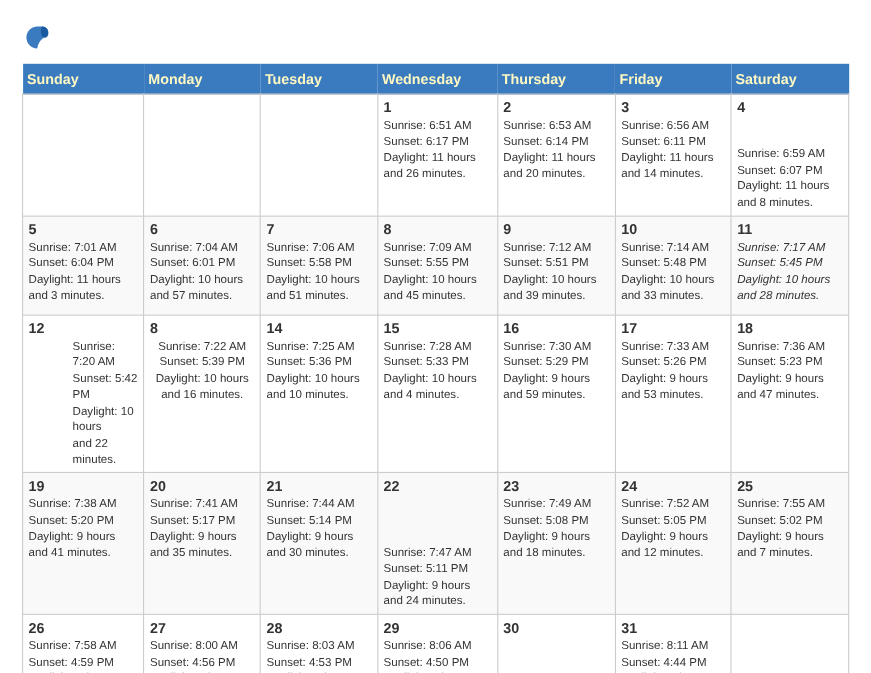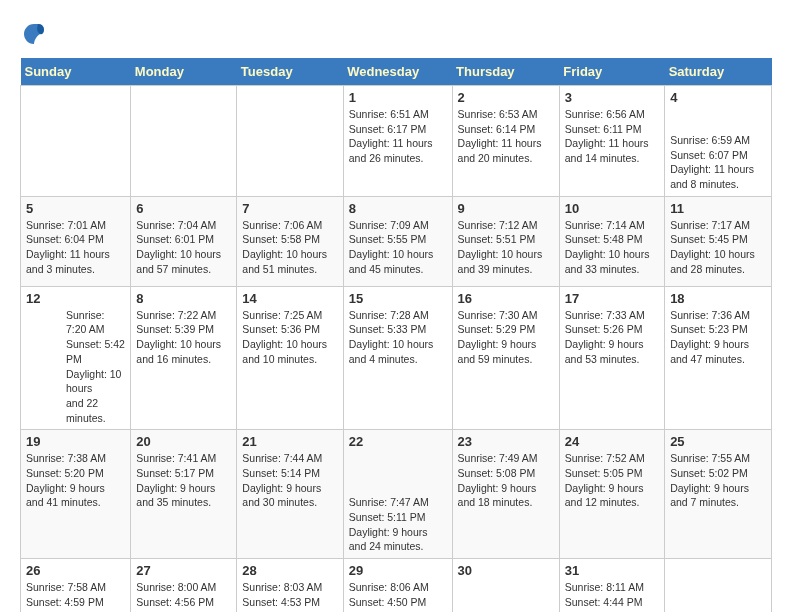--- a/index.html
+++ b/index.html
@@ -188,37 +188,37 @@
         </td>
         <td>
           <span class="day-number">10</span>
           <div class="day-info" style="white-space: pre-line;">Sunrise: 7:14 AM
 Sunset: 5:48 PM
 Daylight: 10 hours
 and 33 minutes.</div>
         </td>
         <td>
           <span class="day-number">11</span>
-          <div class="day-info" style="white-space: pre-line;">Sunrise: 7:17 AM
+          <div class="day-info" style="white-space: pre-line; font-style: italic;">Sunrise: 7:17 AM
 Sunset: 5:45 PM
 Daylight: 10 hours
 and 28 minutes.</div>
         </td>
       </tr>
       <tr>
         <td>
           <span class="day-number">12</span>
           <div class="day-info" style="white-space: pre-line; margin-left: 40px;">Sunrise: 7:20 AM
 Sunset: 5:42 PM
 Daylight: 10 hours
 and 22 minutes.</div>
         </td>
         <td>
           <span class="day-number">8</span>
-          <div class="day-info" style="white-space: pre-line;">Sunrise: 7:22 AM
+          <div class="day-info" style="white-space: pre-line; text-align: center;">Sunrise: 7:22 AM
 Sunset: 5:39 PM
 Daylight: 10 hours
 and 16 minutes.</div>
         </td>
         <td>
           <span class="day-number">14</span>
           <div class="day-info" style="white-space: pre-line;">Sunrise: 7:25 AM
 Sunset: 5:36 PM
 Daylight: 10 hours
 and 10 minutes.</div>

